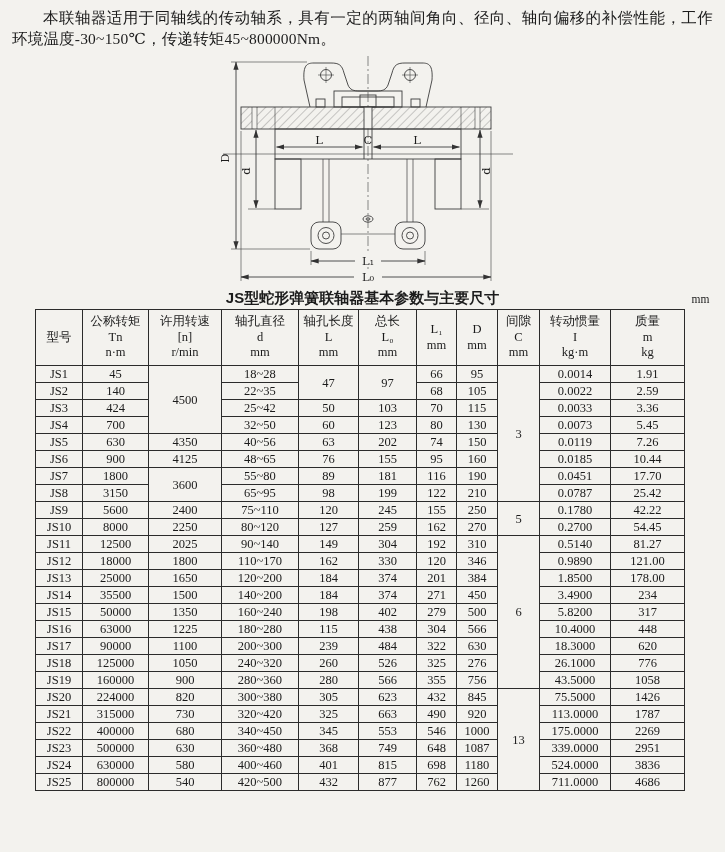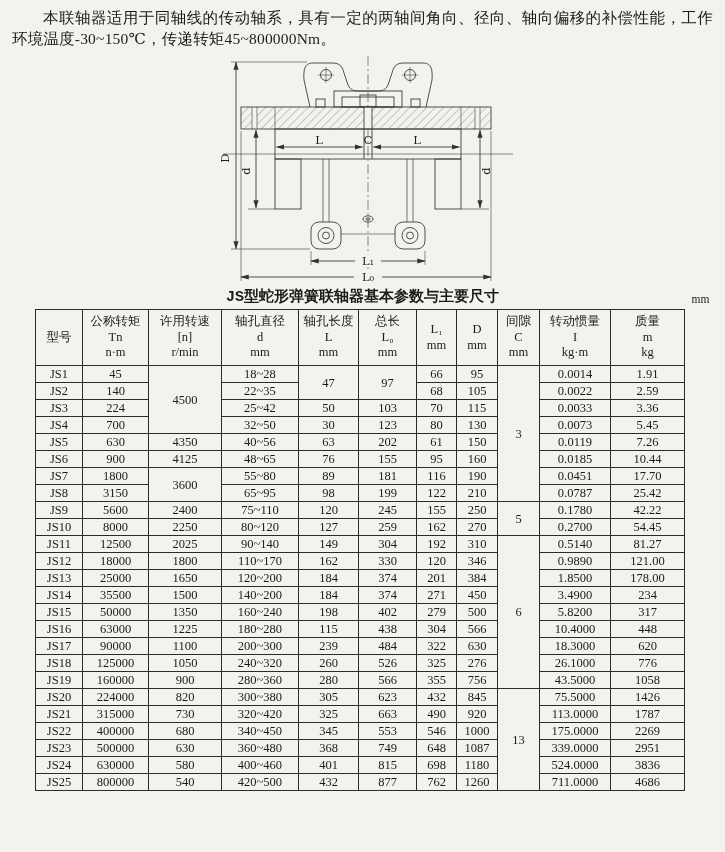--- a/index.html
+++ b/index.html
@@ -14,21 +14,21 @@
   .intro {
     width:701px; margin:2px auto 0;
     font-size:15.5px; line-height:21px;
     text-indent:2em; text-align:justify; letter-spacing:0.2px;
   }
   .figure { width:340px; margin:3px auto 0; }
   .figure svg { display:block; }
   .title-row { position:relative; width:650px; margin:2px auto 1px; height:20px; }
   .title-row h2 {
     margin:0; text-align:center; font-size:15px; font-weight:bold; line-height:20px;
-    font-family:Liberation Mono, monospace;
+    font-family:Liberation Sans, sans-serif;
   }
   .unit-note { position:absolute; right:-22px; top:5px; font-size:11.5px; }
   table.params {
     border-collapse:collapse; table-layout:fixed;
     width:650px; margin:0 auto 0 23px;
     border:1.5px solid var(--line);
   }
   table.params th, table.params td {
     border:1px solid var(--line);
     text-align:center; vertical-align:middle;
@@ -237,48 +237,48 @@
           <td>JS2</td>
           <td>140</td>
           <td>22~35</td>
           <td>68</td>
           <td>105</td>
           <td>0.0022</td>
           <td>2.59</td>
         </tr>
         <tr>
           <td>JS3</td>
-          <td>224</td>
+          <td>424</td>
           <td>25~42</td>
           <td>50</td>
           <td>103</td>
           <td>70</td>
           <td>115</td>
           <td>0.0033</td>
           <td>3.36</td>
         </tr>
         <tr>
           <td>JS4</td>
           <td>700</td>
           <td>32~50</td>
-          <td>30</td>
+          <td>60</td>
           <td>123</td>
           <td>80</td>
           <td>130</td>
           <td>0.0073</td>
           <td>5.45</td>
         </tr>
         <tr>
           <td>JS5</td>
           <td>630</td>
           <td>4350</td>
           <td>40~56</td>
           <td>63</td>
           <td>202</td>
-          <td>61</td>
+          <td>74</td>
           <td>150</td>
           <td>0.0119</td>
           <td>7.26</td>
         </tr>
         <tr>
           <td>JS6</td>
           <td>900</td>
           <td>4125</td>
           <td>48~65</td>
           <td>76</td>

